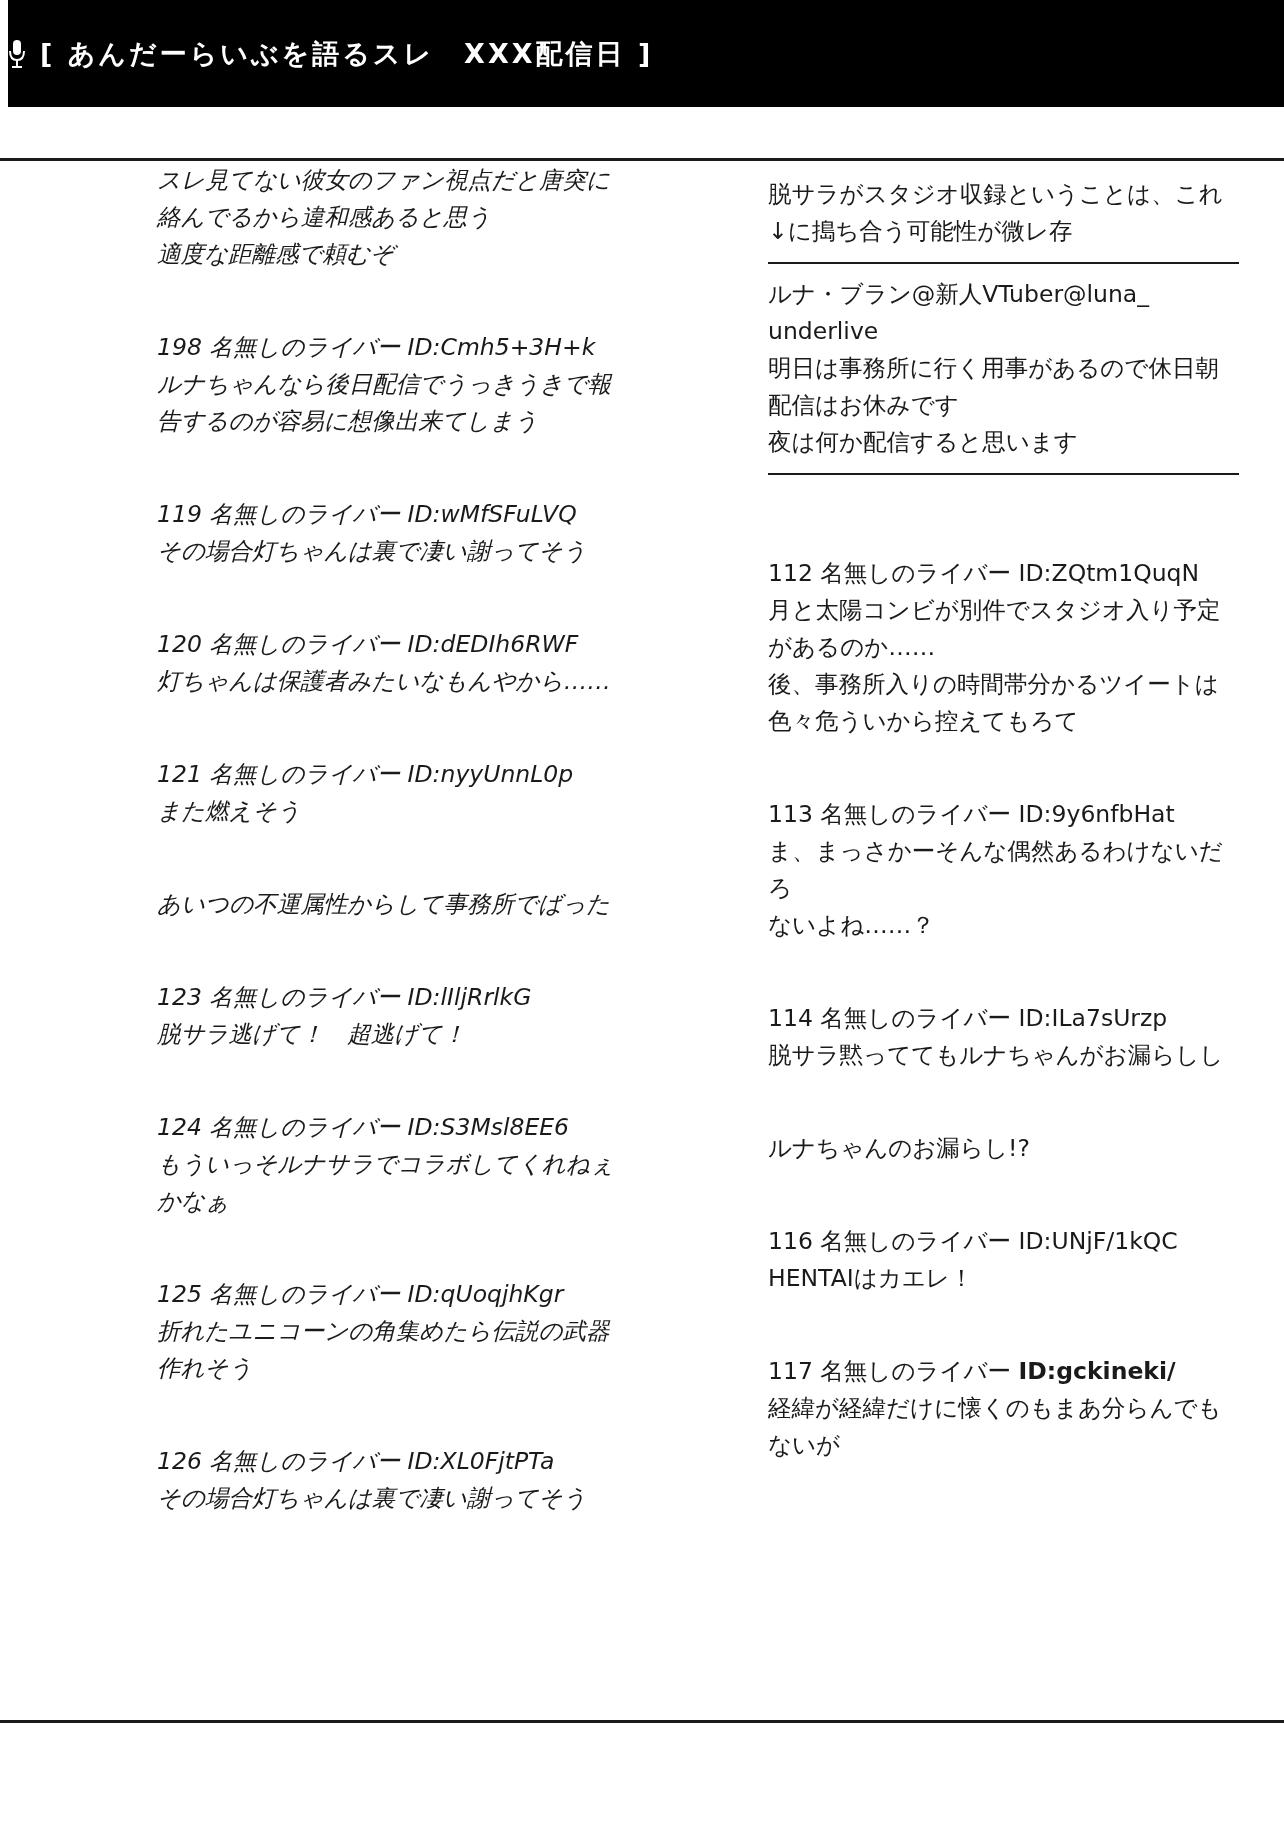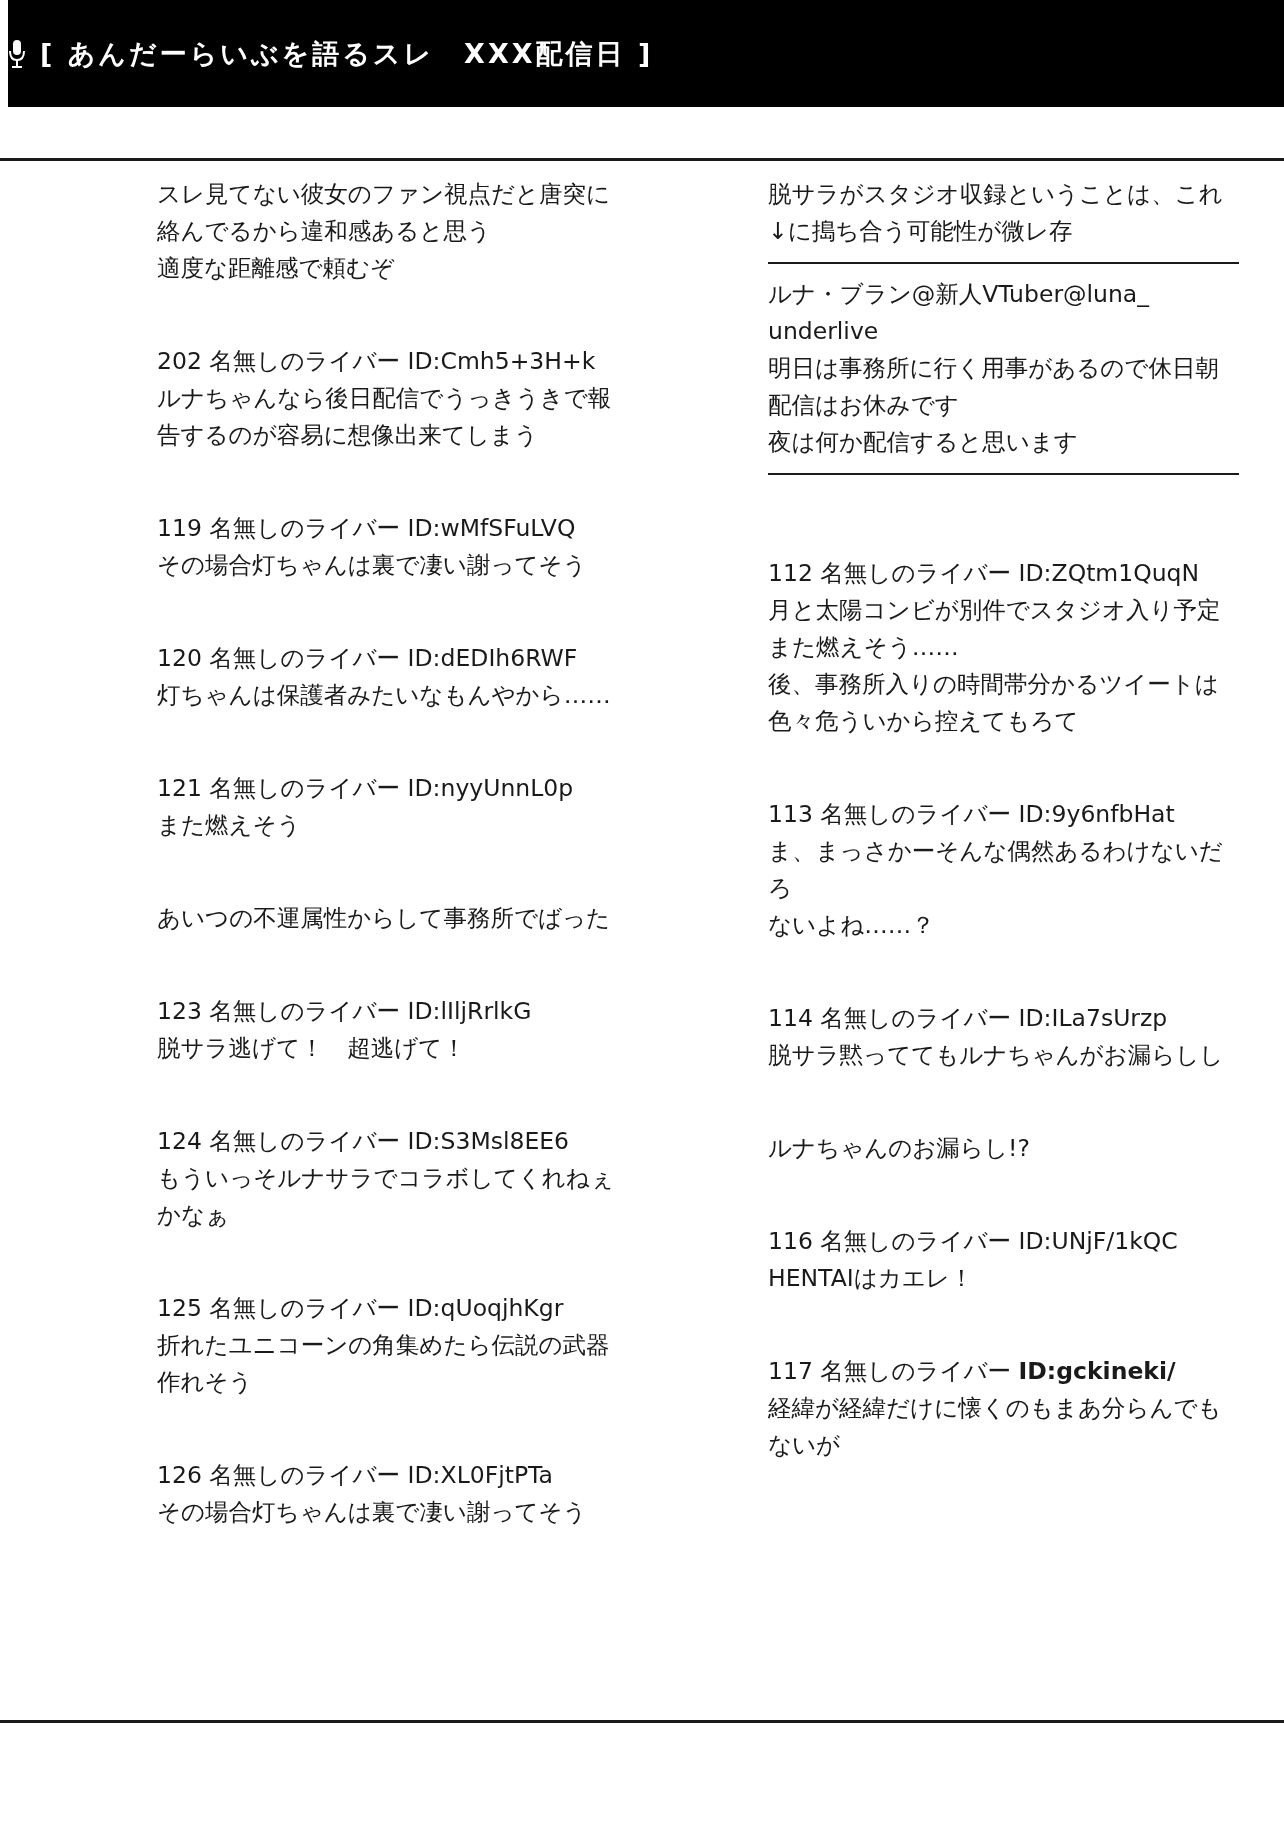--- a/index.html
+++ b/index.html
@@ -37,21 +37,21 @@
     .frame-cover {
       position: absolute; left: 77px; top: 161px;
       width: 1230px; height: 1559px;
       background: #ffffff;
     }
     .col {
       position: absolute;
       font-size: 23.5px;
       line-height: 37px;
     }
-    .col-left { left: 157px; top: 176px; width: 470px; }
+    .col-left { left: 157px; top: 162px; width: 470px; font-style: italic; }
     .col-right { left: 768px; top: 176px; width: 480px; }
     .post { margin-bottom: 56px; }
     .post-line { display: block; white-space: pre; }
     .post-header .pid-bold { font-weight: bold; }
     .divider {
       width: 471px; height: 2px; background: #1a1a1a;
       margin: 12px 0 12px 0;
     }
   </style>
 </head>
@@ -71,21 +71,21 @@
 <div class="frame-cover"></div>
 
 <div class="col col-left">
   <div class="post">
     <span class="post-line">スレ見てない彼女のファン視点だと唐突に</span>
     <span class="post-line">絡んでるから違和感あると思う</span>
     <span class="post-line">適度な距離感で頼むぞ</span>
   </div>
   <div id="left-posts">
       <div class="post">
-        <span class="post-line post-header"><span>202</span> <span>名無しのライバー</span> <span>ID:Cmh5+3H+k</span></span>
+        <span class="post-line post-header"><span>198</span> <span>名無しのライバー</span> <span>ID:Cmh5+3H+k</span></span>
         <span class="post-line">ルナちゃんなら後日配信でうっきうきで報</span>
         <span class="post-line">告するのが容易に想像出来てしまう</span>
       </div>
       <div class="post">
         <span class="post-line post-header"><span>119</span> <span>名無しのライバー</span> <span>ID:wMfSFuLVQ</span></span>
         <span class="post-line">その場合灯ちゃんは裏で凄い謝ってそう</span>
       </div>
       <div class="post">
         <span class="post-line post-header"><span>120</span> <span>名無しのライバー</span> <span>ID:dEDIh6RWF</span></span>
         <span class="post-line">灯ちゃんは保護者みたいなもんやから……</span>
@@ -129,21 +129,21 @@
     <span class="post-line">underlive</span>
     <span class="post-line">明日は事務所に行く用事があるので休日朝</span>
     <span class="post-line">配信はお休みです</span>
     <span class="post-line">夜は何か配信すると思います</span>
   </div>
   <div class="divider" style="margin-bottom:80px;"></div>
   <div id="right-posts">
       <div class="post">
         <span class="post-line post-header"><span>112</span> <span>名無しのライバー</span> <span>ID:ZQtm1QuqN</span></span>
         <span class="post-line">月と太陽コンビが別件でスタジオ入り予定</span>
-        <span class="post-line">また燃えそう……</span>
+        <span class="post-line">があるのか……</span>
         <span class="post-line">後、事務所入りの時間帯分かるツイートは</span>
         <span class="post-line">色々危ういから控えてもろて</span>
       </div>
       <div class="post">
         <span class="post-line post-header"><span>113</span> <span>名無しのライバー</span> <span>ID:9y6nfbHat</span></span>
         <span class="post-line">ま、まっさかーそんな偶然あるわけないだ</span>
         <span class="post-line">ろ</span>
         <span class="post-line">ないよね……？</span>
       </div>
       <div class="post">

